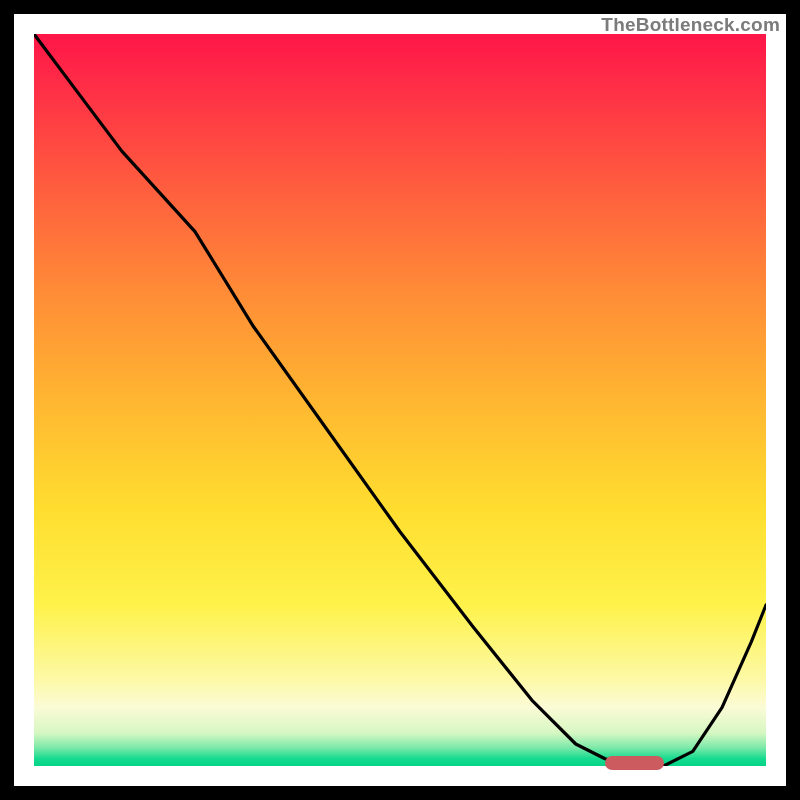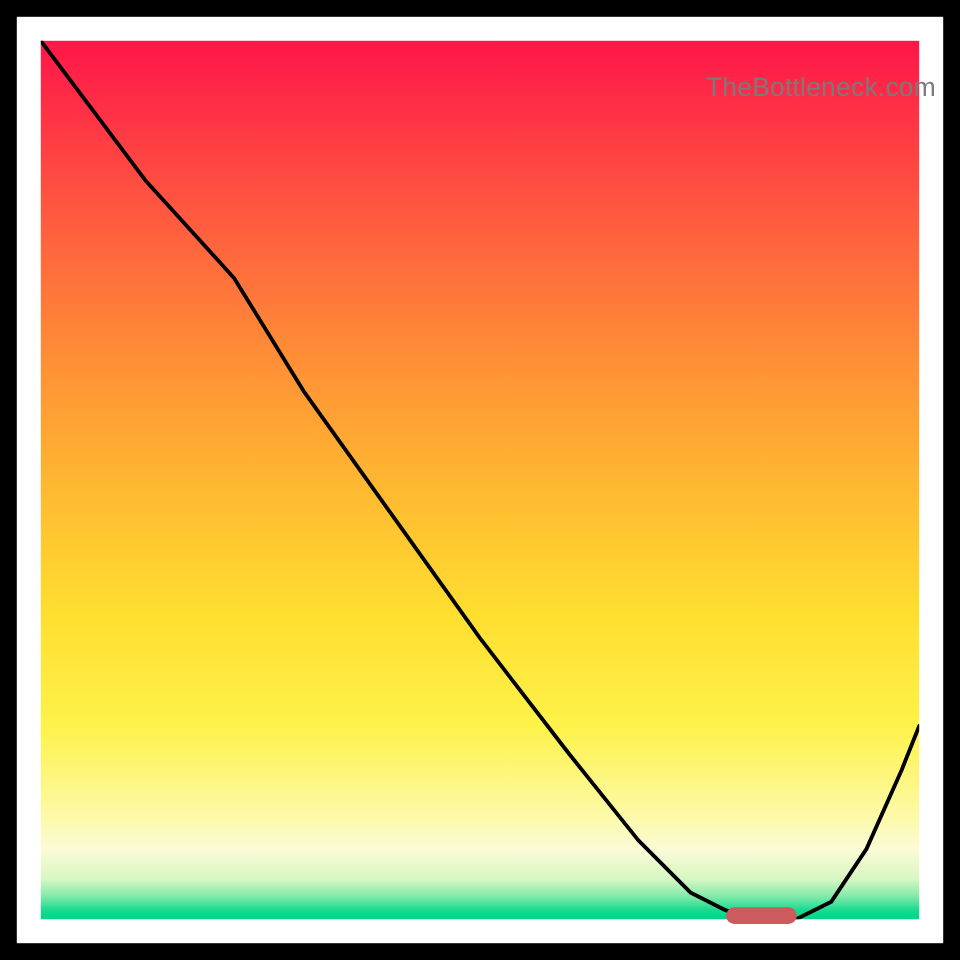--- a/index.html
+++ b/index.html
@@ -40,26 +40,25 @@
       #d6f7c2 95.5%,
       #7ce9a9 97.5%,
       #15db8f 99%,
       #04d488 100%
     );
   }
   .attribution {
     position: absolute;
     top: 0px;
     right: 6px;
-    font-size: 22px;
-    font-weight: 400;
+    font-size: 19px;
+    font-weight: 700;
     color: #7b7b7b;
     letter-spacing: 0.2px;
     z-index: 5;
-    margin-top: 46px;
   }
   svg.curve {
     position: absolute;
     left: 0; top: 0;
     width: 732px;
     height: 732px;
     z-index: 3;
   }
   .marker {
     position: absolute;

